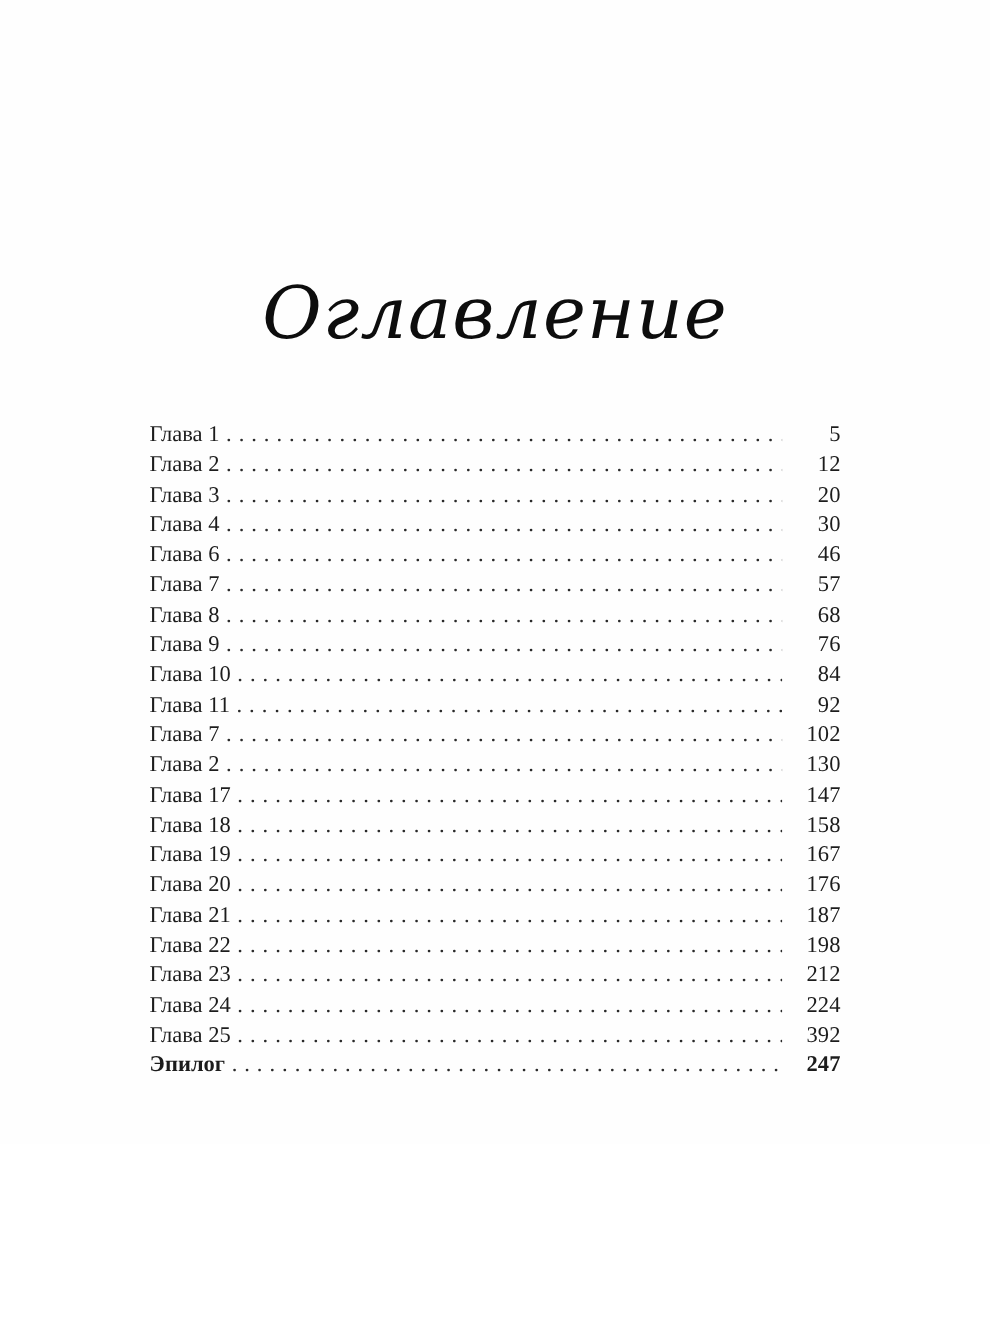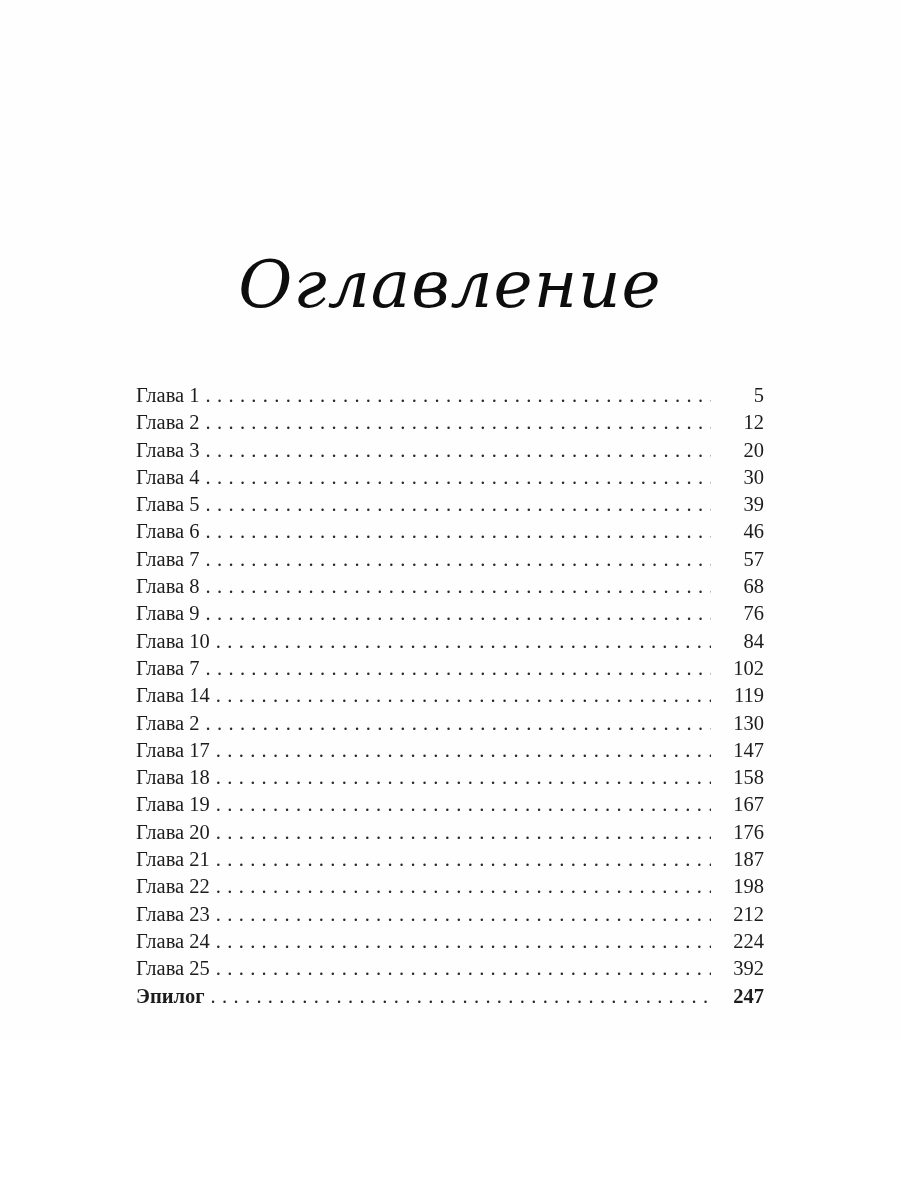--- a/index.html
+++ b/index.html
@@ -110,25 +110,20 @@
       <span class="leader"></span>
       <span class="page-no">20</span>
     </div>
 
     <div class="toc-row">
       <span class="label">Глава 4</span>
       <span class="leader"></span>
       <span class="page-no">30</span>
     </div>
 
-    <div class="toc-row">
-      <span class="label">Глава 5</span>
-      <span class="leader"></span>
-      <span class="page-no">39</span>
-    </div>
 
     <div class="toc-row">
       <span class="label">Глава 6</span>
       <span class="leader"></span>
       <span class="page-no">46</span>
     </div>
 
     <div class="toc-row">
       <span class="label">Глава 7</span>
       <span class="leader"></span>
@@ -146,33 +141,33 @@
       <span class="leader"></span>
       <span class="page-no">76</span>
     </div>
 
     <div class="toc-row">
       <span class="label">Глава 10</span>
       <span class="leader"></span>
       <span class="page-no">84</span>
     </div>
 
+    <div class="toc-row">
+      <span class="label">Глава 11</span>
+      <span class="leader"></span>
+      <span class="page-no">92</span>
+    </div>
 
     <div class="toc-row">
       <span class="label">Глава 7</span>
       <span class="leader"></span>
       <span class="page-no">102</span>
     </div>
 
 
-    <div class="toc-row">
-      <span class="label">Глава 14</span>
-      <span class="leader"></span>
-      <span class="page-no">119</span>
-    </div>
 
     <div class="toc-row">
       <span class="label">Глава 2</span>
       <span class="leader"></span>
       <span class="page-no">130</span>
     </div>
 
 
     <div class="toc-row">
       <span class="label">Глава 17</span>

